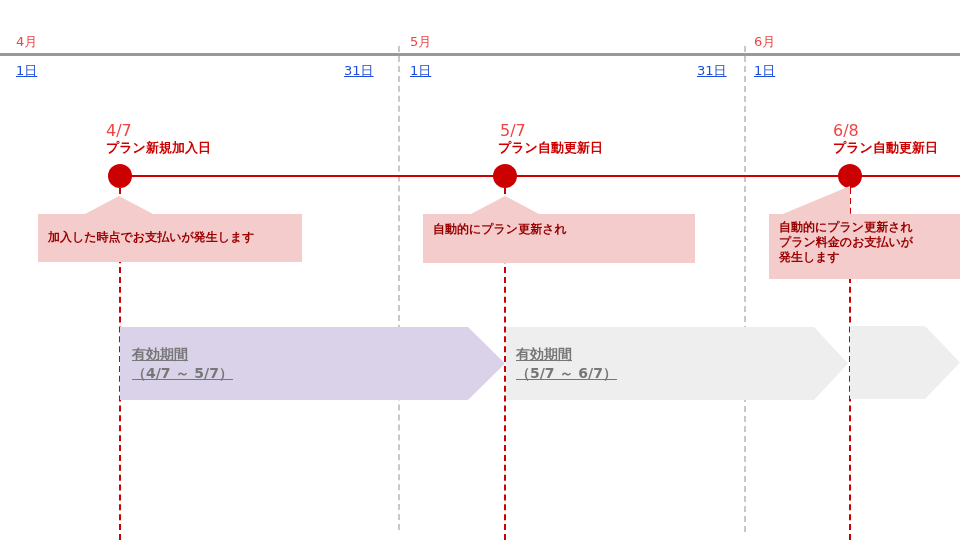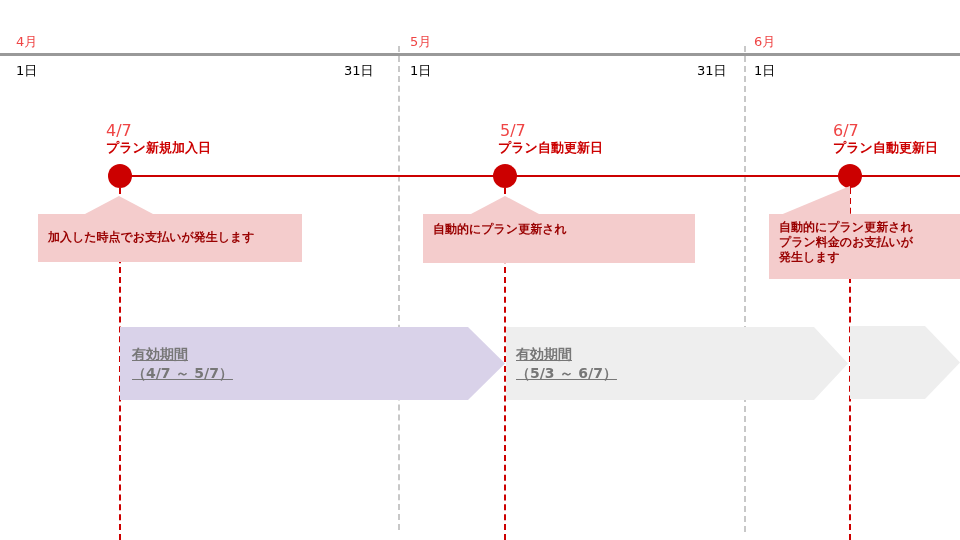--- a/index.html
+++ b/index.html
@@ -4,21 +4,21 @@
   <style>
     html, body { margin: 0; padding: 0; }
     body {
       width: 960px; height: 540px; position: relative; overflow: hidden;
       background: #ffffff;
       font-family: "DejaVu Sans", "Liberation Sans", sans-serif;
     }
     .abs { position: absolute; }
     .axis-line { left: 0; top: 53px; width: 960px; height: 3px; background: #999999; }
     .month-label { top: 34px; font-size: 13px; color: #ef4444; line-height: 16px; }
-    .day-label { top: 63px; font-size: 13px; color: #000000; line-height: 16px; }
+    .day-label { top: 63px; font-size: 13px; color: #1d4ed8; line-height: 16px; text-decoration: underline; }
     .vline-gray { width: 0; border-left: 2px dashed #c8c8c8; }
     .vline-red { width: 0; border-left: 2px dashed #cc0000; }
     .timeline-line { top: 175px; height: 2px; background: #cc0000; }
     .event-dot { width: 24px; height: 24px; border-radius: 50%; background: #cc0000; top: 164px; }
     .event-date { font-size: 16px; color: #ef4444; line-height: 16px; top: 123px; }
     .event-title { font-size: 13px; color: #cc0000; font-weight: bold; line-height: 16px; top: 140px; white-space: nowrap; }
     .callout { background: #f4cccc; color: #990000; font-size: 12px; font-weight: bold; line-height: 15px; box-sizing: border-box; padding: 8px 10px; }
     .callout-tip { width: 0; height: 0; border-bottom: 18px solid #f4cccc; }
     .period { height: 73px; top: 327px; }
     .period svg { position: absolute; left: 0; top: 0; }
@@ -54,21 +54,21 @@
     <div>有効期間</div>
     <div>（4/7 ～ 5/7）</div>
   </div>
 </div>
 <div class="abs period" style="left:506px; width:342px;">
   <svg width="342" height="73">
     <polygon points="0,0 308,0 342,36.5 308,73 0,73" fill="#eeeeee"></polygon>
   </svg>
   <div class="period-text" style="left:10px">
     <div>有効期間</div>
-    <div>（5/3 ～ 6/7）</div>
+    <div>（5/7 ～ 6/7）</div>
   </div>
 </div>
 <div class="abs period" style="left:850px; width:110px; top:326px;">
   <svg width="110" height="73">
     <polygon points="0,0 75,0 110,36.5 75,73 0,73" fill="#eeeeee"></polygon>
   </svg>
 </div>
 
 <div class="abs timeline-line" style="left:120px; width:840px;"></div>
 
@@ -81,21 +81,21 @@
 </div>
 
 <div class="abs event-date" style="left:500px">5/7</div>
 <div class="abs event-title" style="left:498px">プラン自動更新日</div>
 <div class="abs event-dot" style="left:493px"></div>
 <div class="abs callout-tip" style="left:471px; top:196px; border-left:34px solid transparent; border-right:34px solid transparent;"></div>
 <div class="abs callout" style="left:423px; top:214px; width:272px; height:49px; padding-top:8px;">
   <div>自動的にプラン更新され</div>
 </div>
 
-<div class="abs event-date" style="left:833px">6/7</div>
+<div class="abs event-date" style="left:833px">6/8</div>
 <div class="abs event-title" style="left:833px">プラン自動更新日</div>
 <div class="abs event-dot" style="left:838px"></div>
 <svg class="abs" style="left:770px; top:186px;" width="82" height="30">
   <polygon points="80,0 8,30 80,30" fill="#f4cccc"></polygon>
 </svg>
 <div class="abs callout" style="left:769px; top:214px; width:191px; height:65px; padding-top:6px;">
   <div>自動的にプラン更新され</div>
   <div>プラン料金のお支払いが</div>
   <div>発生します</div>
 </div>

